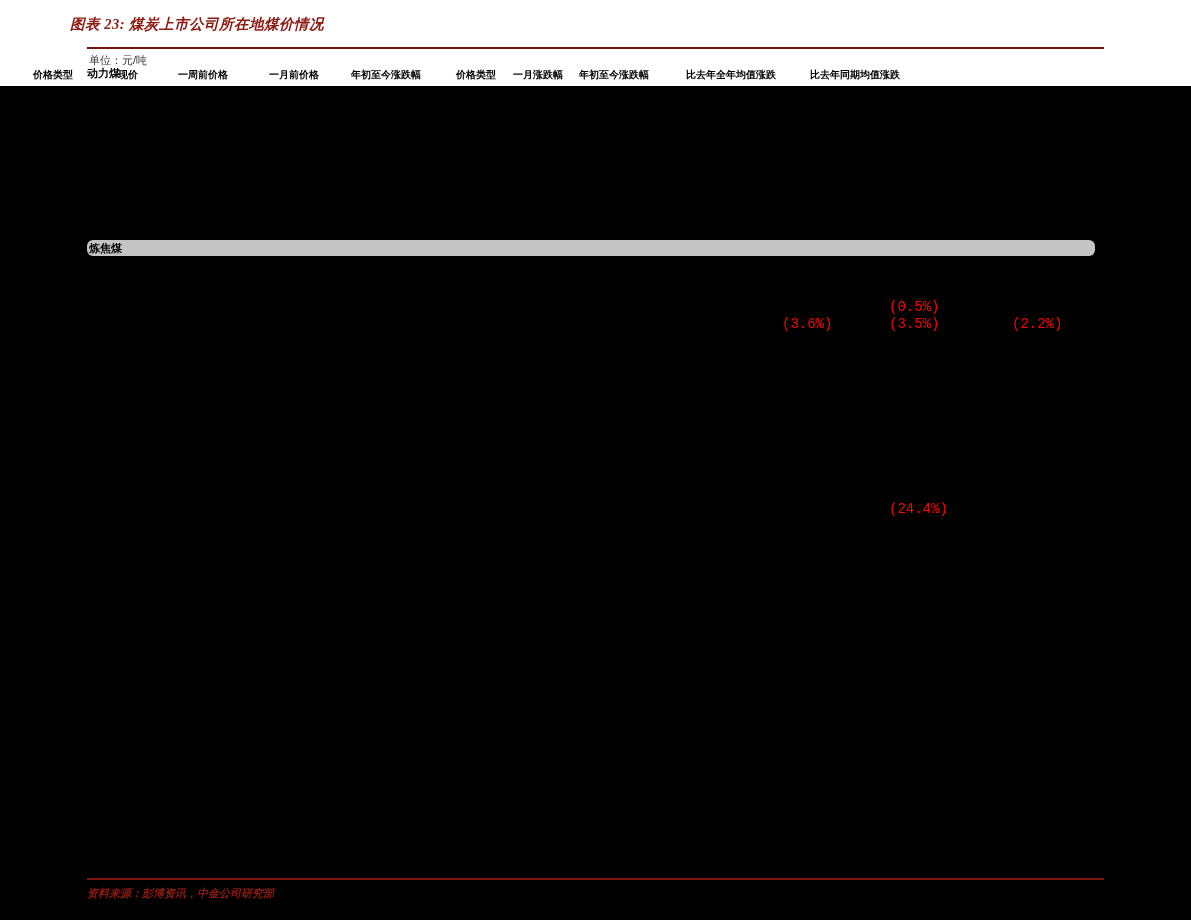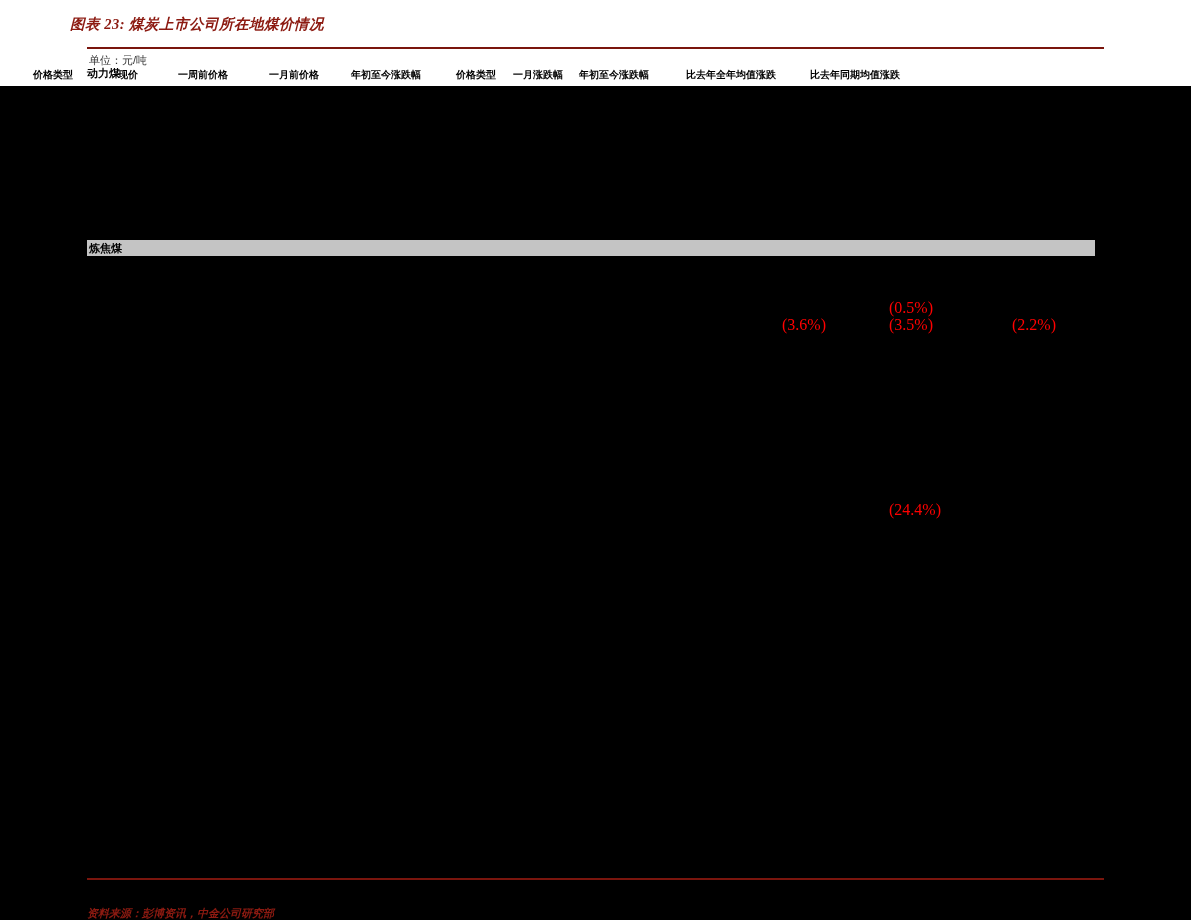--- a/index.html
+++ b/index.html
@@ -76,44 +76,44 @@
     left: 87px;
     width: 1008px;
     height: 16px;
     background: #c4c4c4;
     font-size: 11px;
     font-weight: bold;
     color: #000;
     line-height: 16px;
     padding-left: 2px;
     white-space: nowrap;
+    border-radius: 6px;
   }
   .band-1 { top: 240px; }
   .band-2 { top: 673px; height: 14px; line-height: 14px; }
   .red-val {
     position: absolute;
     color: #ff0000;
-    font-size: 16px;
-    font-family: Liberation Serif, serif;
+    font-size: 14px;
+    font-family: Liberation Mono, monospace;
     white-space: nowrap;
   }
   .rv0 { left: 889px;  top: 299px; }
   .rv1 { left: 782px;  top: 316px; }
   .rv2 { left: 889px;  top: 316px; }
   .rv3 { left: 1012px; top: 316px; }
   .rv4 { left: 889px;  top: 501px; }
   .footer-source {
     position: absolute;
     left: 87px; top: 886px;
     font-size: 11px;
     font-weight: bold;
     font-style: italic;
     color: #8c1a11;
     white-space: nowrap;
-    margin-top: 20px;
   }
 </style>
 </head>
 <body>
 
 <div class="page">
 
   <div class="paper-top"></div>
 
   <div class="figure-title">图表 23: 煤炭上市公司所在地煤价情况</div>

